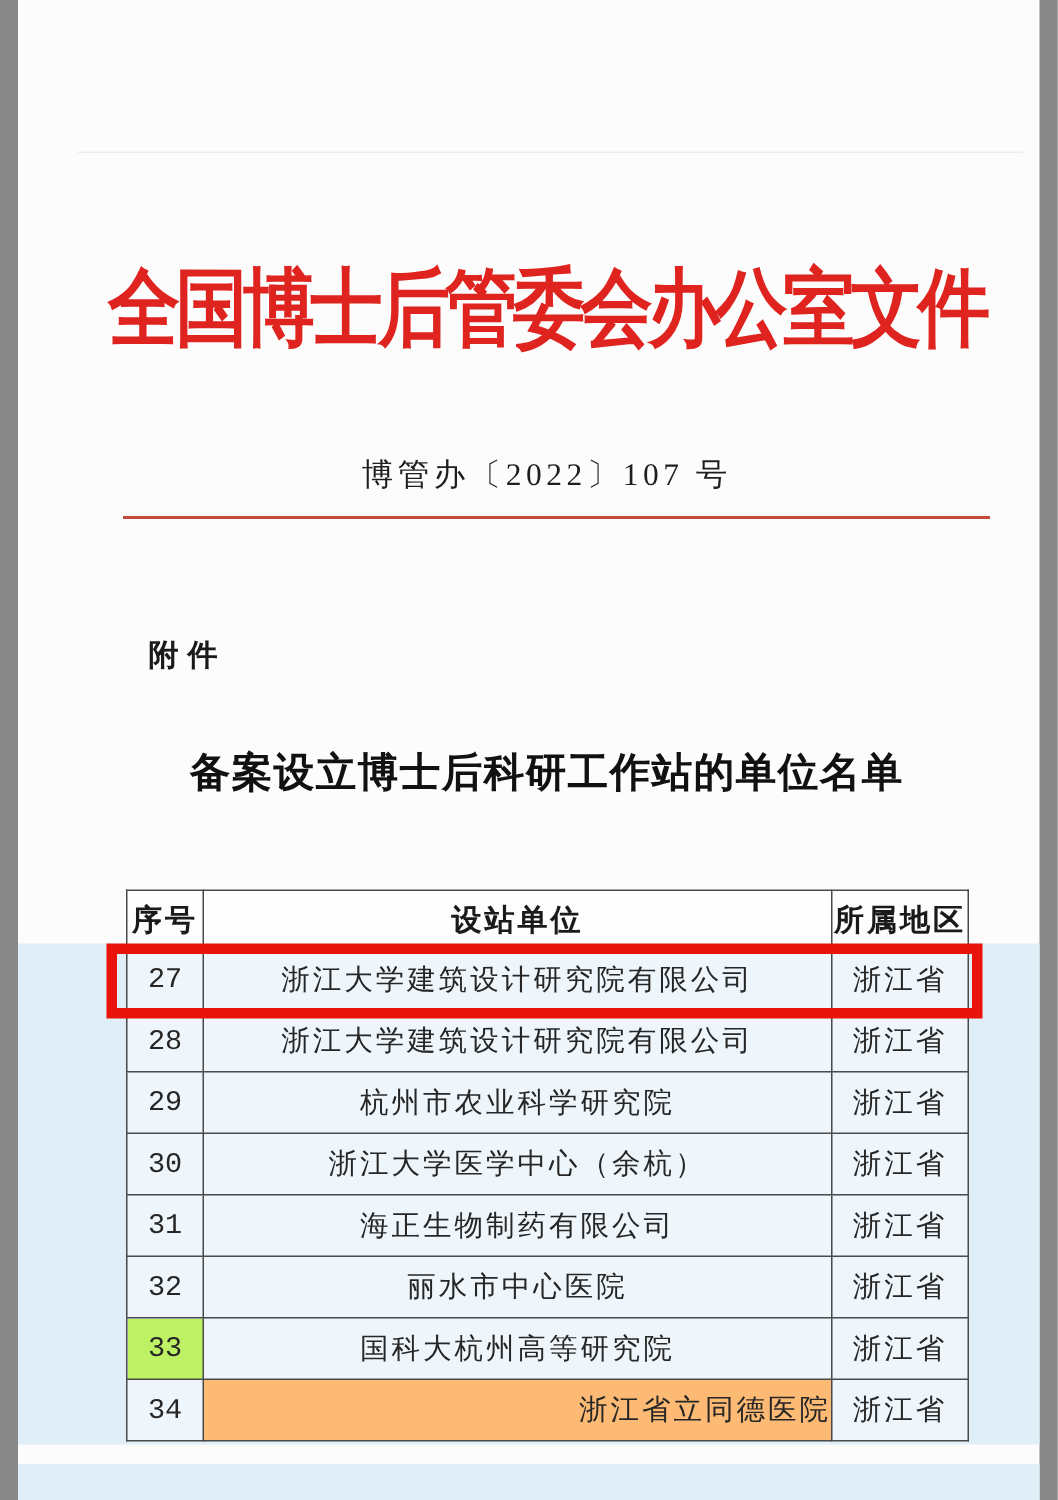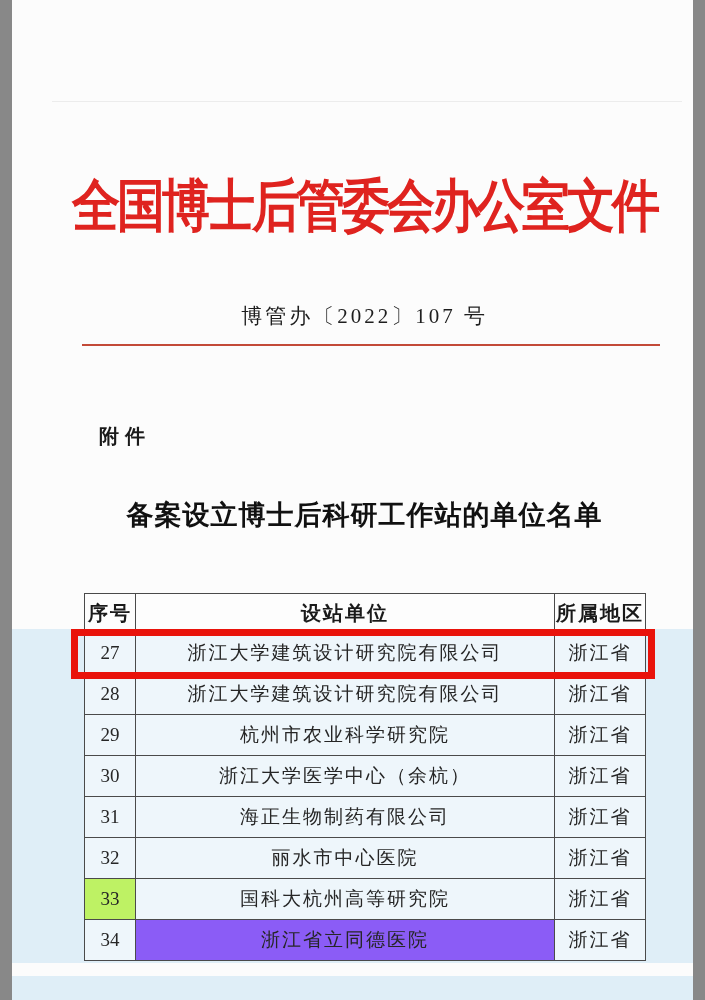--- a/index.html
+++ b/index.html
@@ -56,21 +56,21 @@
     border:1px solid #4a4a4a;
     text-align:center;vertical-align:middle;
     padding:0;
     overflow:hidden;white-space:nowrap;
   }
   .unit-table th{
     height:38px;
     font-size:20px;font-weight:bold;letter-spacing:2px;
     background:#fdfdfd;color:#1a1a1a;
   }
-  .unit-table td{height:40px;color:#262626;}
+  .unit-table td{height:40px;color:#262626;font-family:Liberation Mono, monospace;}
   .col-no{width:51px;}
   .col-unit{width:419px;}
   .col-region{width:91px;}
   .cell-unit,.cell-region{letter-spacing:2px;}
   .cell-no{letter-spacing:0;}
   .highlight-box{
     position:absolute;left:59px;top:629px;width:584px;height:50px;
     border-style:solid;border-width:7px;
     box-sizing:border-box;
     background:transparent;
@@ -140,21 +140,21 @@
         <td class="cell-unit" style="background: rgb(238, 246, 251);">丽水市中心医院</td>
         <td class="cell-region" style="background: rgb(238, 246, 251);">浙江省</td>
       </tr>
       <tr>
         <td class="cell-no" style="background: #bef264;">33</td>
         <td class="cell-unit" style="background: rgb(238, 246, 251);">国科大杭州高等研究院</td>
         <td class="cell-region" style="background: rgb(238, 246, 251);">浙江省</td>
       </tr>
       <tr>
         <td class="cell-no" style="background: rgb(238, 246, 251);">34</td>
-        <td class="cell-unit" style="background: #8b5cf6;">浙江省立同德医院</td>
+        <td class="cell-unit" style="background: #fdba74; text-align: right;">浙江省立同德医院</td>
         <td class="cell-region" style="background: rgb(238, 246, 251);">浙江省</td>
       </tr>
     </tbody>
   </table>
 
   <div class="highlight-box" style="border-color: rgb(233, 19, 11);"></div>
 
 </div>
 
 </body></html>

